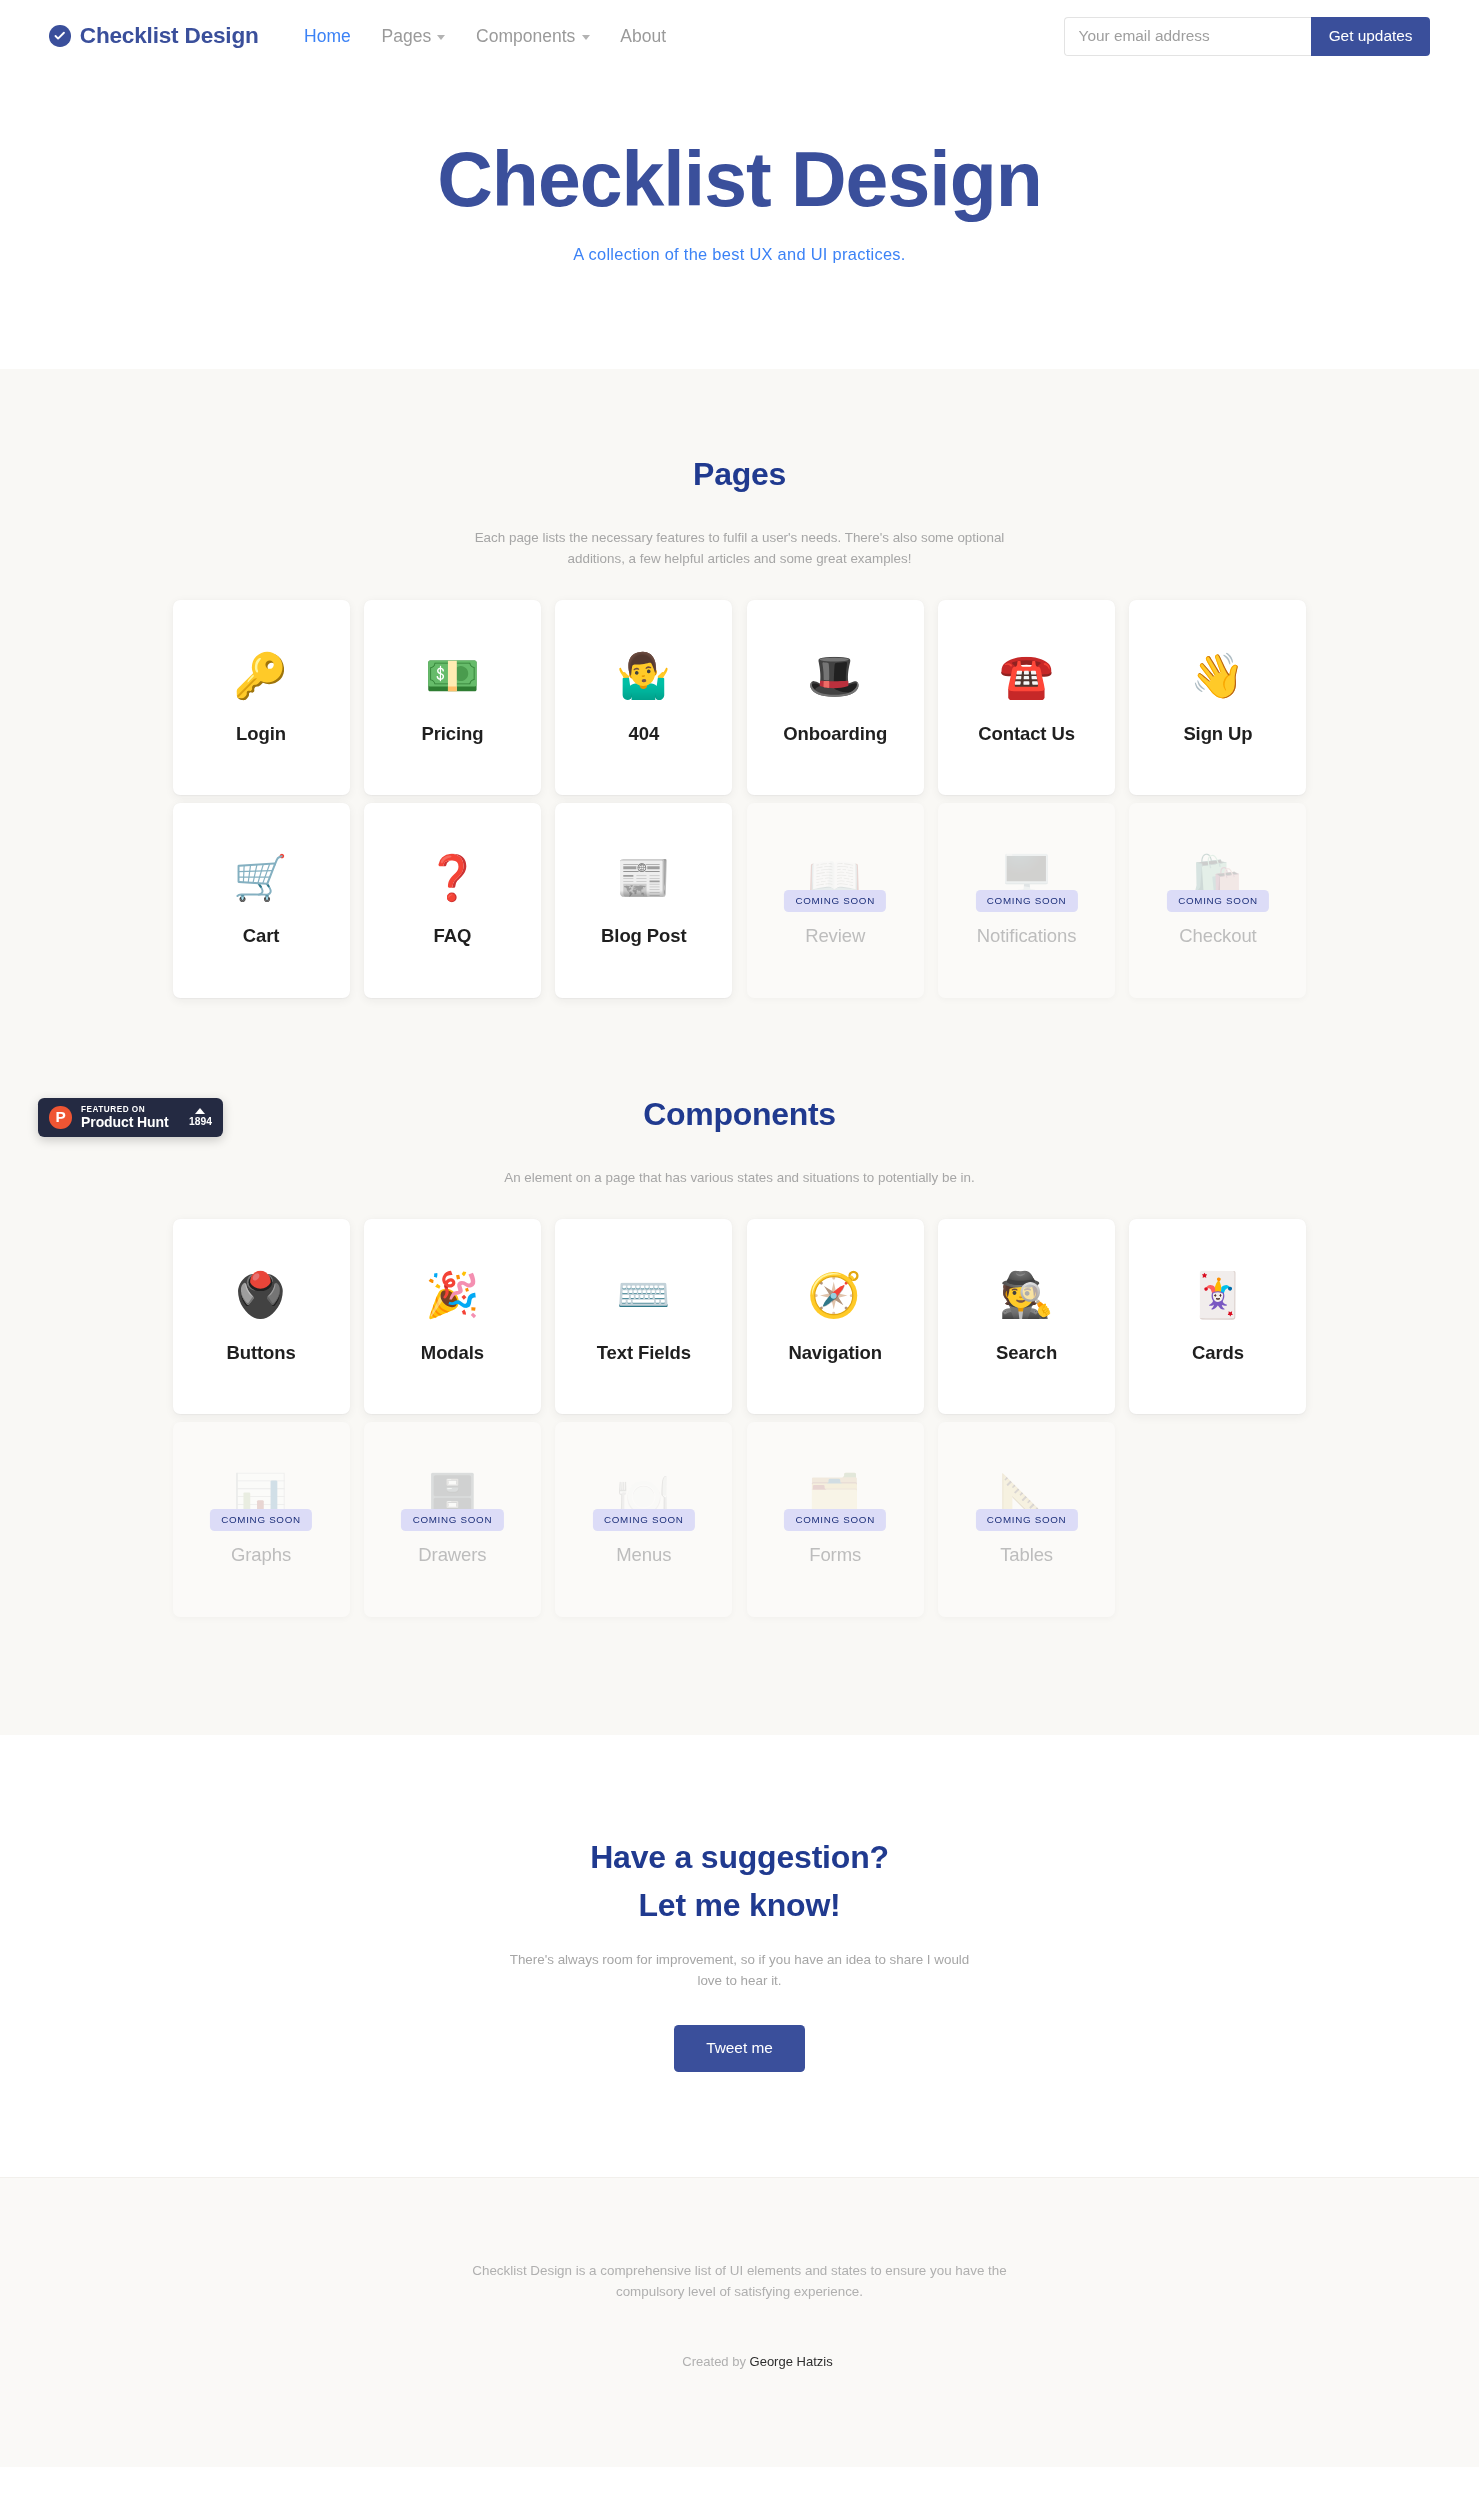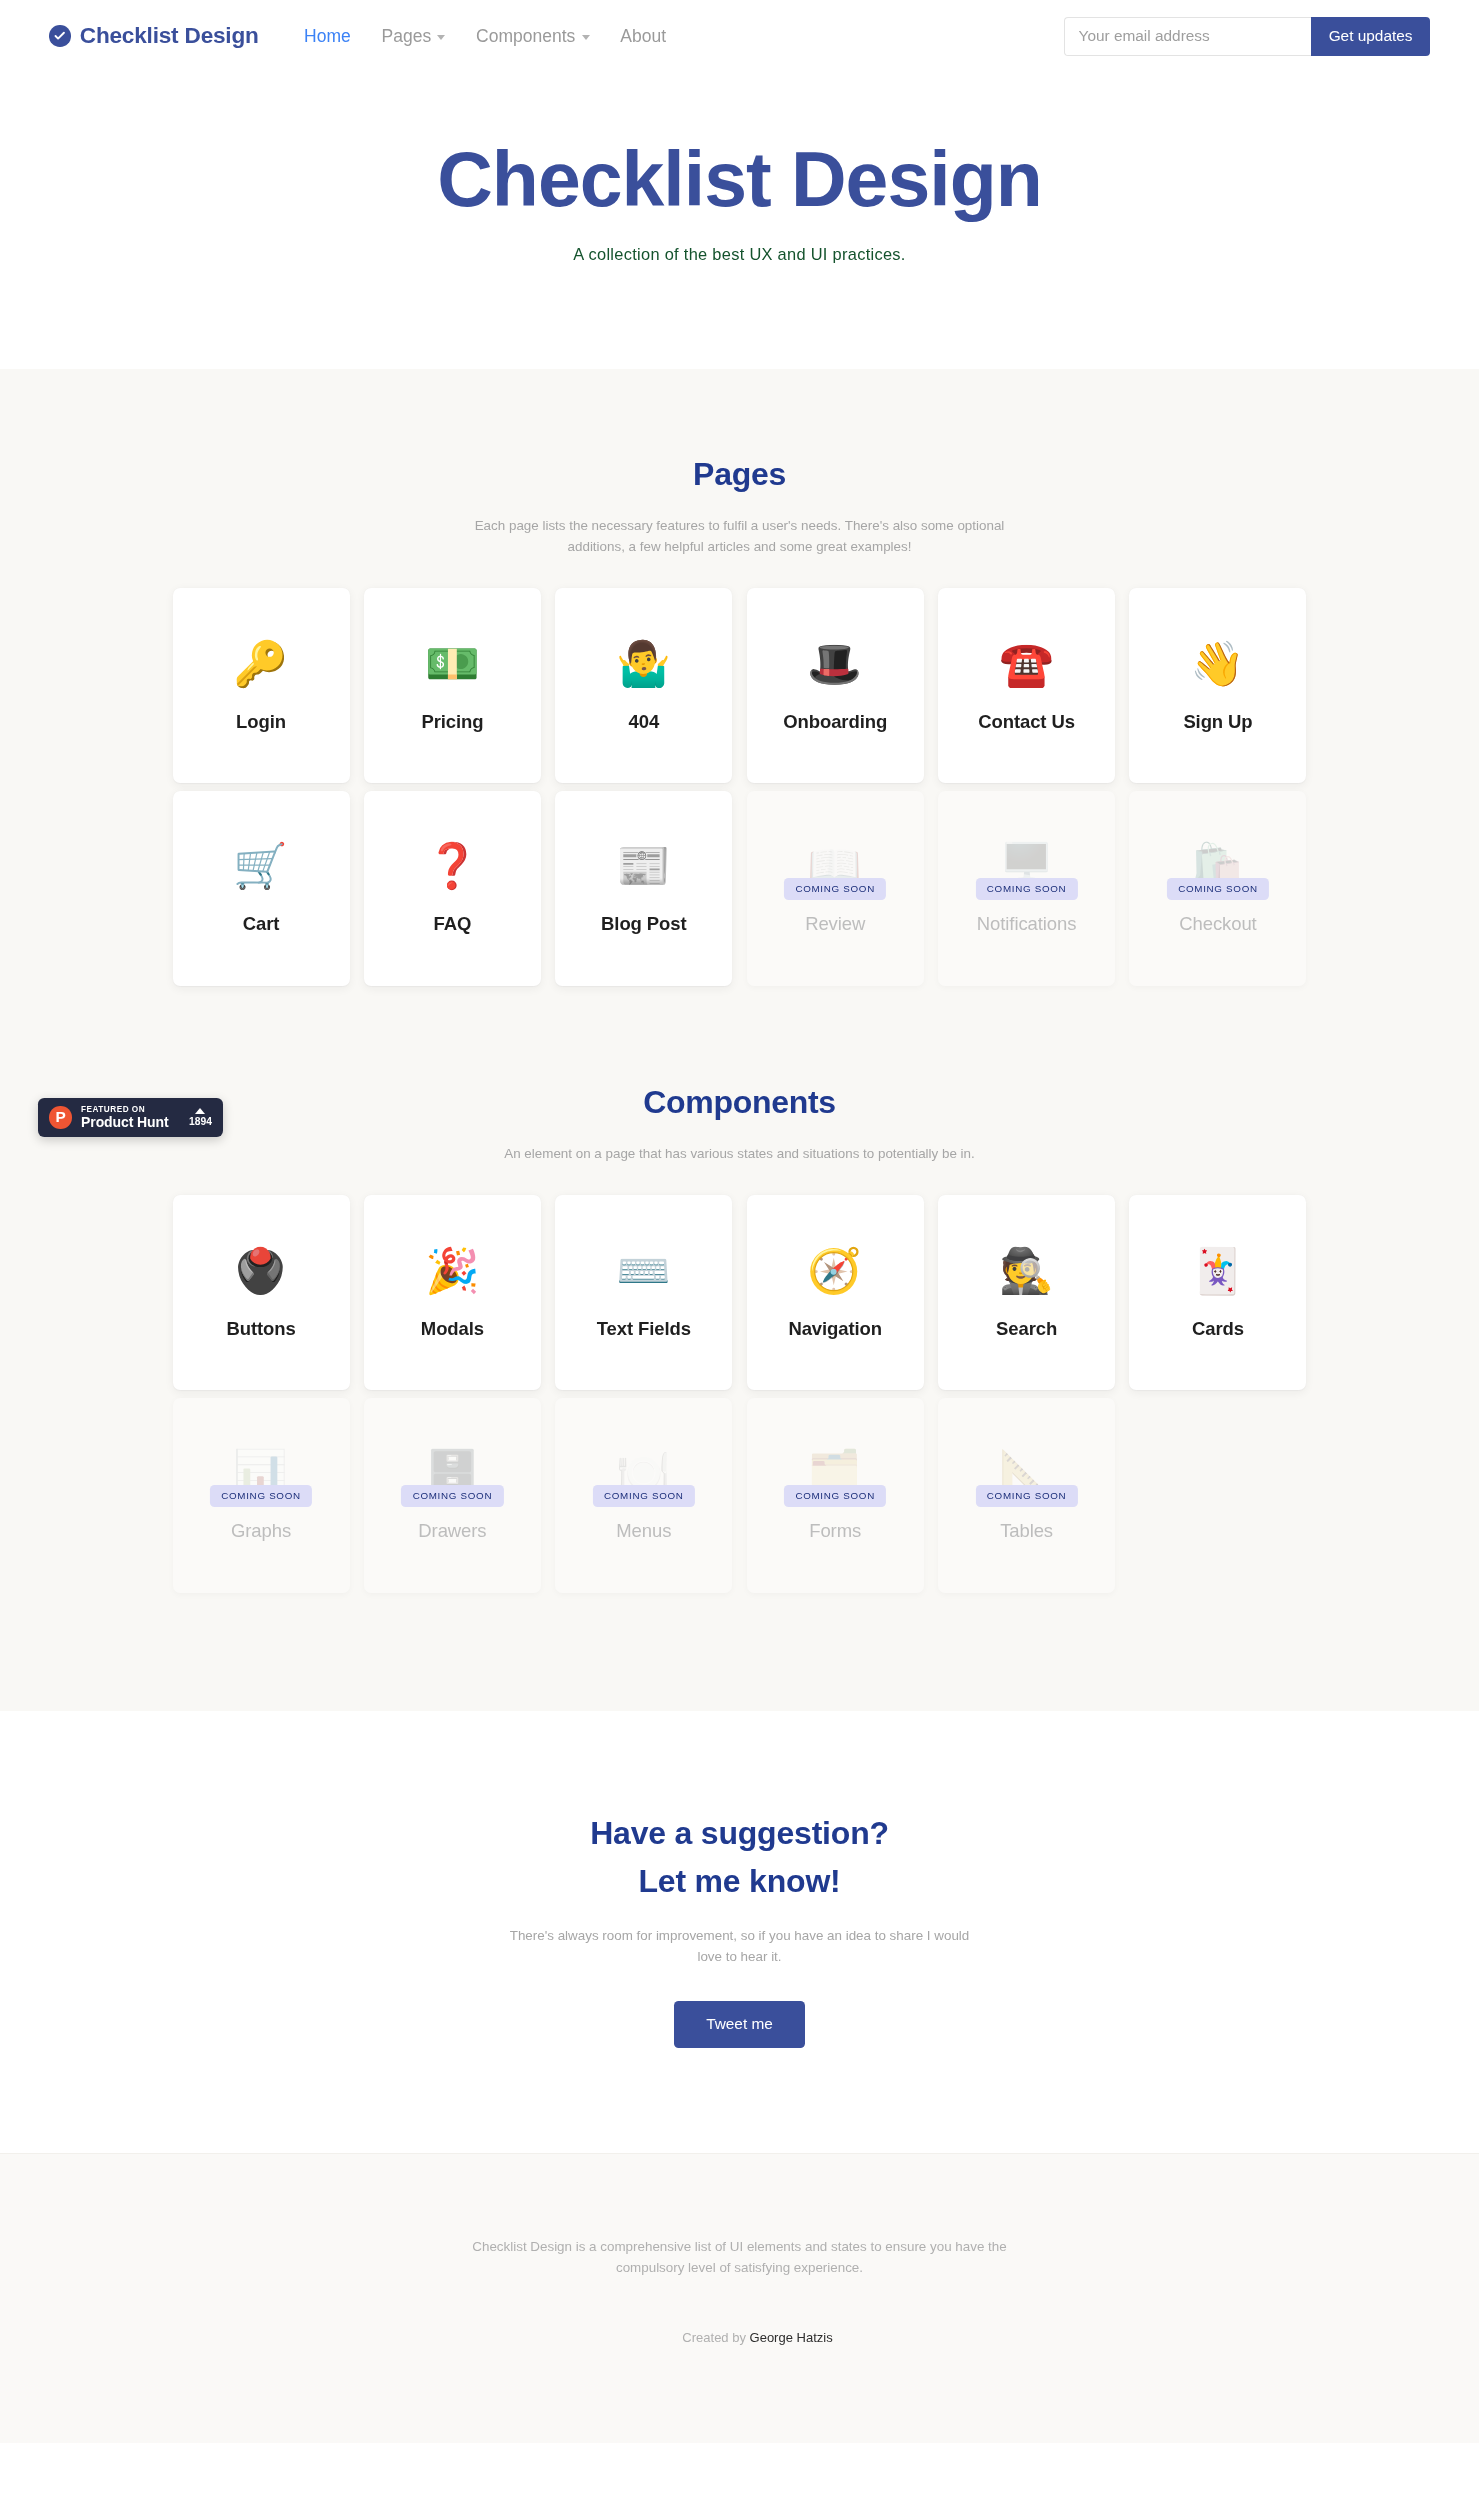--- a/index.html
+++ b/index.html
@@ -103,35 +103,35 @@
   .hero-title {
     font-size: 77px;
     font-weight: bold;
     color: #3a4f9b;
     letter-spacing: -1px;
     line-height: 1.05;
   }
   .hero-sub {
     margin-top: 25px;
     font-size: 16.4px;
-    color: #14532d;
+    color: #3b82f6;
     letter-spacing: 0.3px;
   }
 
   
   .band { background: #f9f8f5; }
   .section { text-align: center; }
   .section-title {
     font-size: 32px;
     font-weight: bold;
     color: #203a8f;
     letter-spacing: -0.3px;
   }
   .section-desc {
-    margin: 23px auto 0;
+    margin: 35px auto 0;
     font-size: 13.4px;
     line-height: 1.55;
     color: #a6a6a6;
     max-width: 560px;
   }
 
   .grid {
     display: grid;
     grid-template-columns: repeat(6, 177px);
     justify-content: center;

